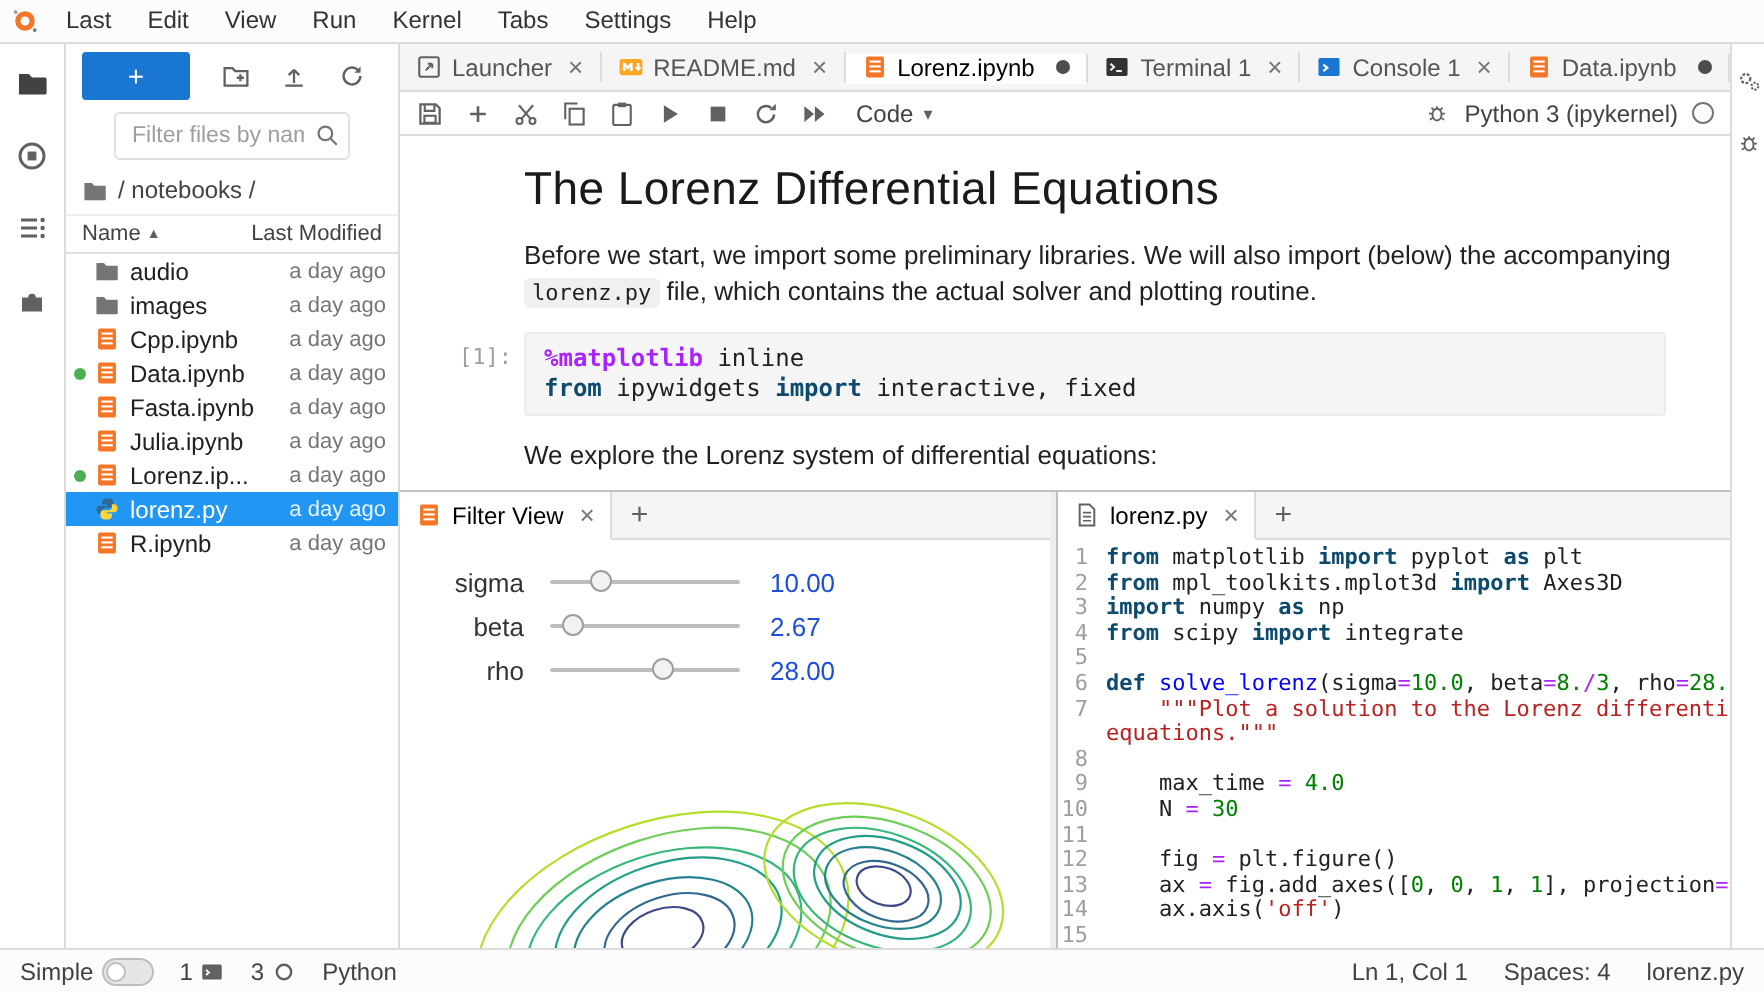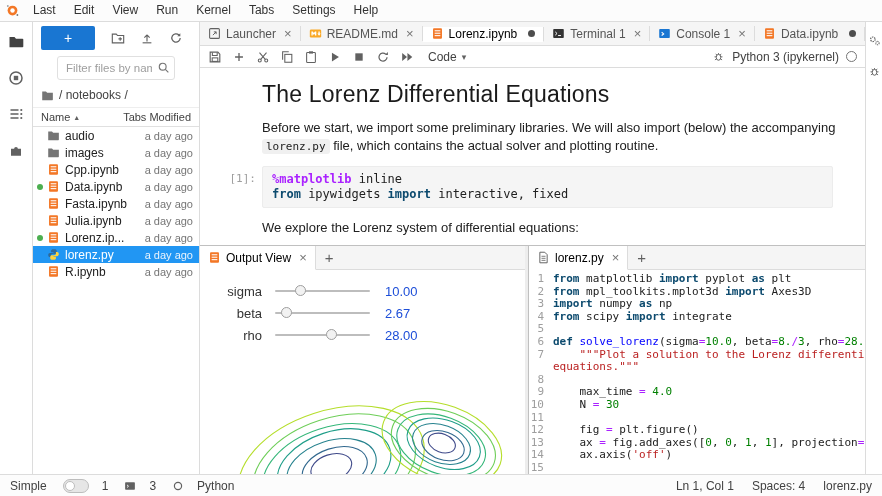--- a/index.html
+++ b/index.html
@@ -94,21 +94,21 @@
   
   #code-rows{font-family:"DejaVu Sans Mono",monospace;font-size:11px;line-height:12.6px;padding-top:3px;}
   .crow{display:flex;}
   .ln{flex:none;width:24px;text-align:right;padding-right:9px;color:#9e9e9e;}
   .ccode{white-space:pre;}
 
   
   #statusbar{position:absolute;left:0;bottom:0;width:882px;height:22px;background:#fcfcfc;border-top:1px solid #dcdcdc;display:flex;align-items:center;font-size:12px;color:#424242;z-index:5;}
   #sb-left{display:flex;align-items:center;gap:13px;padding-left:10px;}
   #sb-right{margin-left:auto;display:flex;align-items:center;gap:18px;padding-right:10px;}
-  .sb-item{display:flex;align-items:center;gap:16px;}
+  .sb-item{display:flex;align-items:center;gap:4px;}
   .toggle{display:inline-block;width:26px;height:14px;border-radius:8px;background:#e6e6e6;border:1px solid #bdbdbd;position:relative;}
   .toggle .knob{position:absolute;left:1px;top:1px;width:10px;height:10px;border-radius:50%;background:#fff;border:1px solid #bdbdbd;}
 </style>
 </head>
 <body>
 
 <div id="app">
 
   <div id="menubar">
     <span class="jlogo ic">
@@ -197,21 +197,21 @@
             <path d="M1.5 3h4.6l1.5 1.7h7V13a.7.7 0 0 1-.7.7H1.5z" fill="#757575"></path>
           </svg>
         </span>
       <span>/ notebooks /</span>
     </div>
     <div class="fb-header">
       <span class="hname">
         <span>Name</span>
         <span class="sort-ic">▲</span>
       </span>
-      <span class="hmod">Tabs Modified</span>
+      <span class="hmod">Last Modified</span>
     </div>
     <div id="file-list">
         <div class="frow">
           <span class="ic">
             <svg viewBox="0 0 16 16" width="13" height="13">
               <path d="M1.5 3h4.6l1.5 1.7h7V13a.7.7 0 0 1-.7.7H1.5z" fill="#757575"></path>
             </svg>
           </span>
           <span class="fname">audio</span>
           <span class="fmod">a day ago</span>
@@ -473,21 +473,21 @@
         <div class="panel-tabbar">
           <div class="tab active">
             <span class="ic">
                 <svg viewBox="0 0 16 16" width="13" height="13">
                   <rect x="2.5" y="1.5" width="11" height="13" rx="1.2" fill="#f37726"></rect>
                   <rect x="4.5" y="4" width="7" height="1.3" fill="#fff"></rect>
                   <rect x="4.5" y="7" width="7" height="1.3" fill="#fff"></rect>
                   <rect x="4.5" y="10" width="7" height="1.3" fill="#fff"></rect>
                 </svg>
               </span>
-            <span class="tlabel">Output View</span>
+            <span class="tlabel">Filter View</span>
             <span class="tclose">×</span>
           </div>
           <div class="tab-add">+</div>
         </div>
         <div class="panel-content" id="output-content">
           <div id="sliders">
               <div class="slider-row">
                 <span class="slabel">sigma</span>
                 <div class="strack">
                   <div class="shandle" style="left:27%"></div>

